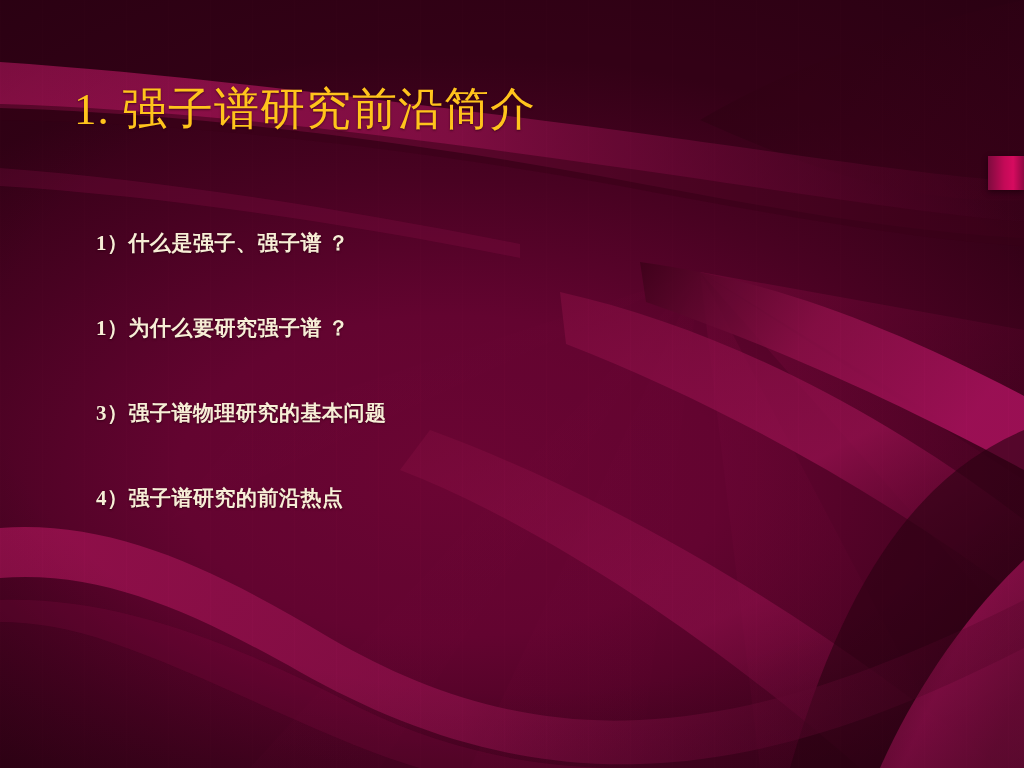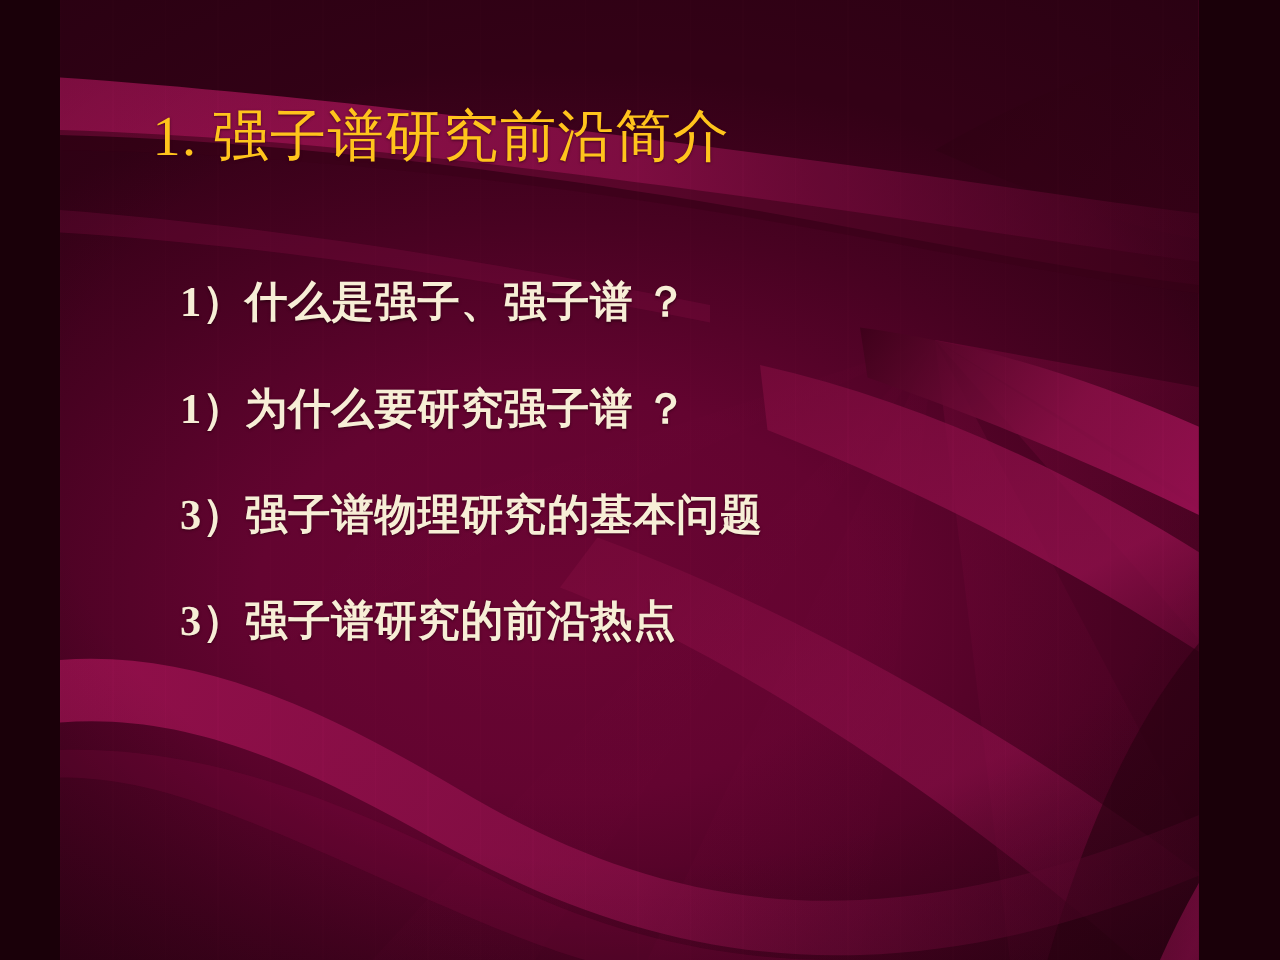--- a/index.html
+++ b/index.html
@@ -2,26 +2,25 @@
 <html><head>
 <meta charset="utf-8">
 <style>
   html, body {
     margin: 0;
     padding: 0;
     background: #1a0009;
   }
   #slide {
     position: relative;
-    width: 911px;
+    width: 1024px;
     height: 768px;
     overflow: hidden;
     background: #5c0329;
     font-family: "Liberation Serif", "DejaVu Serif", serif;
-    margin-left: 48px;
   }
 
   
   .bg-base {
     position: absolute;
     inset: 0;
     background:
       radial-gradient(ellipse 70% 55% at 44% 62%, #6d0533 0%, #640430 38%, #4a0222 70%, #340116 100%),
       linear-gradient(120deg, #2b0213 0%, #5e0430 32%, #66052f 58%, #3a0119 88%, #260110 100%);
   }
@@ -72,21 +71,21 @@
     white-space: nowrap;
     text-shadow: 0 1px 2px rgba(50,0,20,0.75);
   }
   .bullets {
     position: absolute;
     left: 96px;
     top: 222px;
     width: 860px;
   }
   .bullet {
-    font-size: 34px;
+    font-size: 21px;
     line-height: 42px;
     height: 85px;
     color: #f7eed6;
     font-weight: bold;
     letter-spacing: 0.5px;
     white-space: nowrap;
     text-shadow: 0 1px 2px rgba(40,0,16,0.7);
   }
 </style>
 </head>
@@ -171,16 +170,16 @@
   <div class="vignette"></div>
 
   <div class="accent-tab"></div>
 
   <div class="title">1. 强子谱研究前沿简介</div>
 
   <div class="bullets">
     <div class="bullet">1）什么是强子、强子谱 ？</div>
     <div class="bullet">1）为什么要研究强子谱 ？</div>
     <div class="bullet">3）强子谱物理研究的基本问题</div>
-    <div class="bullet">3）强子谱研究的前沿热点</div>
+    <div class="bullet">4）强子谱研究的前沿热点</div>
   </div>
 
 </div>
 
 </body></html>

